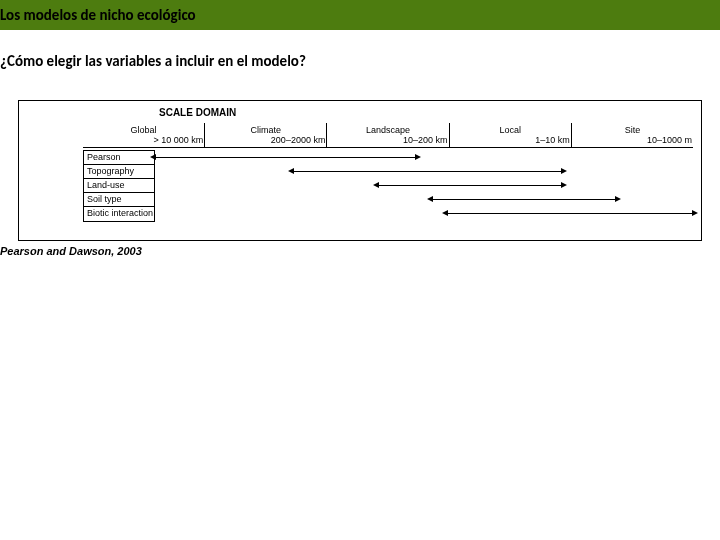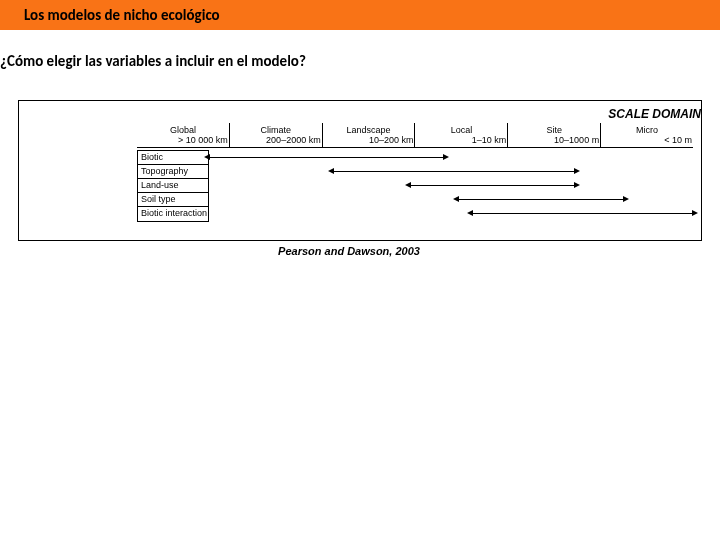--- a/index.html
+++ b/index.html
@@ -1,40 +1,40 @@
 <!DOCTYPE html>
 <html><head>
 <meta charset="utf-8">
 <style>
   * { box-sizing: border-box; margin: 0; padding: 0; }
   body { width: 720px; height: 540px; background: #fff; font-family: Calibri, Arial, sans-serif; color: #000; }
-  .header-band { background: #f97316; padding: 6px 12px 6px 24px; }
+  .header-band { background: #4d7c0f; padding: 6px 12px 6px 0; }
   .header-text { font-size: 15px; font-weight: bold; }
   .question { padding: 22px 8px 0 0; }
   .question-text { font-size: 15px; font-weight: bold; padding-left: 0; }
   .diagram-wrap { margin: 30px 18px 0 18px; border: 1.5px solid #000; padding: 10px 8px 18px 8px; position: relative; font-family: Arial, sans-serif; }
-  .scale-domain-label { position: absolute; top: 6px; left: 0; right: 0; text-align: right; font-size: 12px; font-weight: bold; padding-left: 140px; font-style: italic; }
-  .grid { margin-top: 12px; margin-left: 110px; }
+  .scale-domain-label { position: absolute; top: 6px; left: 0; right: 0; text-align: left; font-size: 10px; font-weight: bold; padding-left: 140px; }
+  .grid { margin-top: 12px; margin-left: 56px; }
   .header-row { display: flex; border-bottom: 1px solid #000; }
   .col { flex: 1; text-align: center; font-size: 9px; padding: 2px 1px; border-left: 1px solid #000; }
   .col:first-child { border-left: none; }
   .col .name { display: block; }
   .col .range { display: block; text-align: right; }
   .row-area { position: relative; margin-top: 2px; }
   .env-label { position: absolute; left: -112px; top: 22px; font-size: 9px; font-weight: bold; text-align: center; width: 96px; line-height: 1.1; }
   .var-table { border: 1px solid #000; width: 72px; }
   .var-cell { border-bottom: 1px solid #000; font-size: 9px; padding: 1px 3px; height: 14px; white-space: nowrap; }
   .var-cell:last-child { border-bottom: none; }
   .arrows-area { position: absolute; left: 72px; top: 0; right: 0; height: 100%; }
   .arrow-row { height: 14px; position: relative; }
   .arrow { position: absolute; top: 7px; height: 1px; background: #000; }
   .arrow::before, .arrow::after { content: ""; position: absolute; top: -3px; width: 0; height: 0; border-top: 3.5px solid transparent; border-bottom: 3.5px solid transparent; }
   .arrow::before { left: -5px; border-right: 6px solid #000; }
   .arrow::after { right: -5px; border-left: 6px solid #000; }
-  .citation { text-align: center; font-size: 11px; font-style: italic; font-weight: bold; margin: 4px 22px 0 0; font-family: Arial, sans-serif; }
+  .citation { text-align: left; font-size: 11px; font-style: italic; font-weight: bold; margin: 4px 22px 0 0; font-family: Arial, sans-serif; }
 </style>
 </head>
 <body>
 
 <div class="header-band">
   <div class="header-text">Los modelos de nicho ecológico</div>
 </div>
 
 <div class="question">
   <div class="question-text">¿Cómo elegir las variables a incluir en el modelo?</div>
@@ -57,28 +57,24 @@
           <span class="range">10–200 km</span>
         </div>
         <div class="col">
           <span class="name">Local</span>
           <span class="range">1–10 km</span>
         </div>
         <div class="col">
           <span class="name">Site</span>
           <span class="range">10–1000 m</span>
         </div>
-        <div class="col">
-          <span class="name">Micro</span>
-          <span class="range">&lt; 10 m</span>
-        </div>
       </div>
     <div class="row-area">
       <div class="var-table" id="var-table">
-          <div class="var-cell">Biotic</div>
+          <div class="var-cell">Pearson</div>
           <div class="var-cell">Topography</div>
           <div class="var-cell">Land-use</div>
           <div class="var-cell">Soil type</div>
           <div class="var-cell">Biotic interaction</div>
         </div>
       <div class="arrows-area" id="arrows-area">
           <div class="arrow-row">
             <div class="arrow" style="left: 0%; width: 48.5714%;"></div>
           </div>
           <div class="arrow-row">

